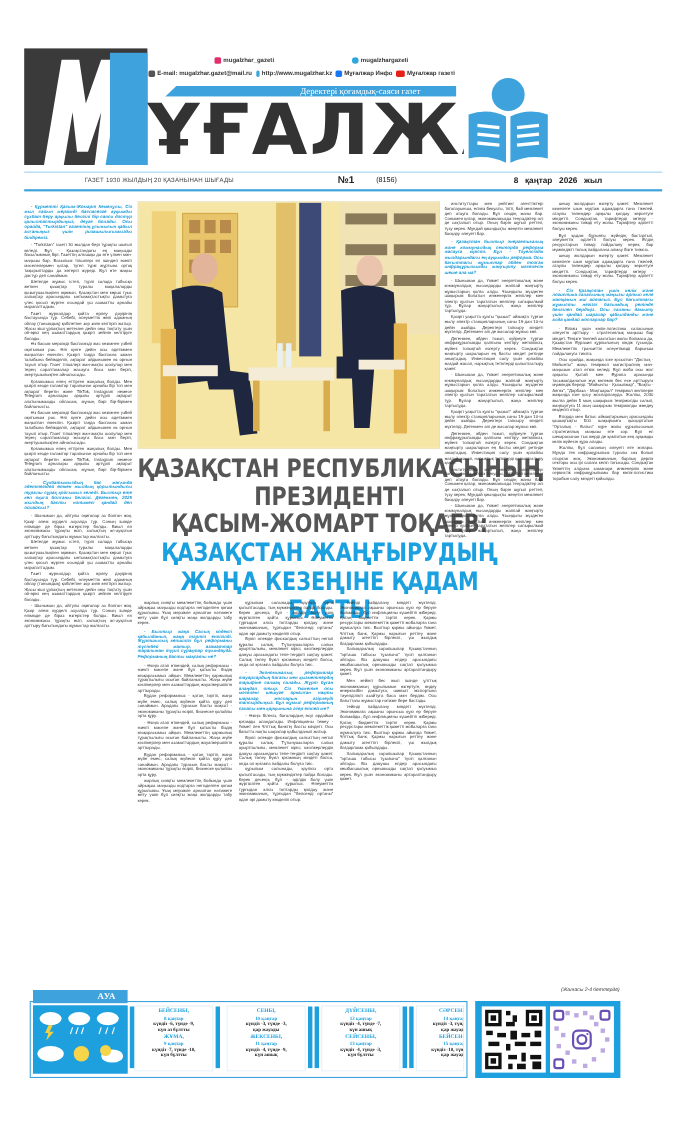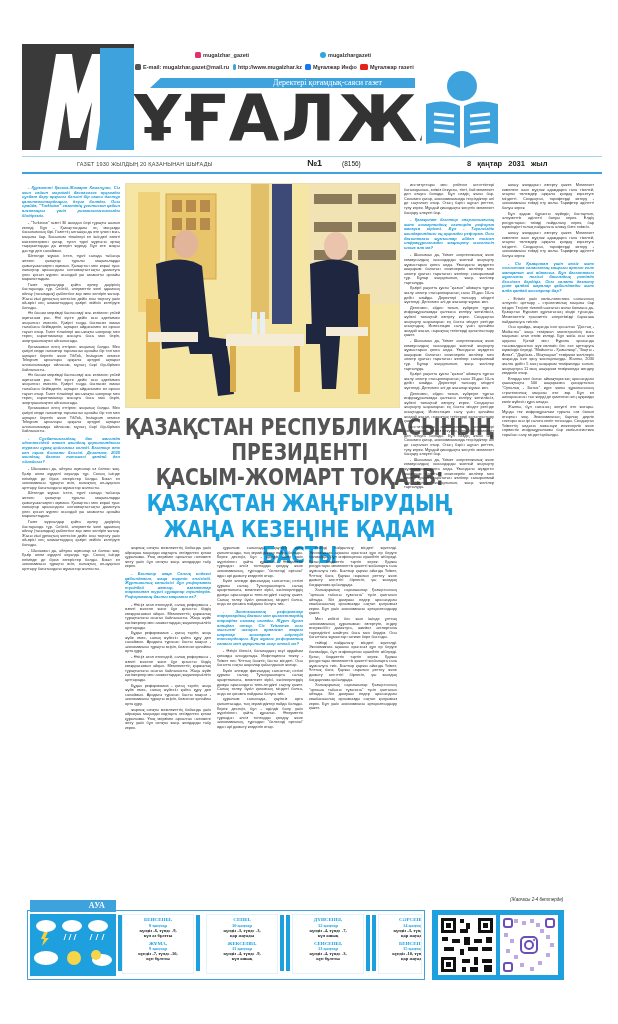--- a/index.html
+++ b/index.html
@@ -140,21 +140,21 @@
         <line x1="52" y1="70" x2="72" y2="68"></line>
     </g>
   </svg>
 </div>
 
 <div class="issue-line">
   <div class="rule-top"></div>
   <span class="since">ГАЗЕТ 1930 ЖЫЛДЫҢ 20 ҚАЗАНЫНАН ШЫҒАДЫ</span>
   <span class="issue-no">№1</span>
   <span class="issue-total">(8156)</span>
-  <span class="issue-date">8 қаңтар  2031 жыл</span>
+  <span class="issue-date">8 қаңтар  2026 жыл</span>
   <div class="rule-bot"></div>
 </div>
 
 <div class="col" style="left:22px; top:183px; width:98px; height:700px;">
   <div class="q">- Құрметті Қасым-Жомарт Кемелұлы, Сіз жыл сайын мерзімді баспасөзге ауқымды сұхбат беру арқылы белгілі бір саяси дәстүр қалыптастырдыңыз, деуге болады. Осы орайда, "Turkistan" газетінің ұсынысын қабыл алғаныңыз үшін ризашылығымызды білдіреміз.</div>
   <p>- "Turkistan" газеті 30 жылдан бері тұрақты шығып келеді. Бұл - Қазақстандағы ең маңызды басылымның бірі. Газеттің алғашқы да өте үлкен мән-маңызы бар. Басылым тілшілері ел ішіндегі өзекті мәселелермен қатар, түгел түркі жұртына ортақ тақырыптарды да көтеріп жүреді. Бұл өте жақсы дәстүр деп санаймын.</p>
   <p>Шетелде жұмыс істеп, түрлі салада табысқа жеткен қазақтар туралы мақалаларды қызығушылықпен оқимын. Қазақстан мен көрші туыс халықтар арасындағы ынтымақтастықты дамытуға үлес қосып жүрген осындай үш азаматты арнайы марапаттадым.</p>
   <p>Газет журналдар қайта өрлеу дәуірінің бастауында тұр. Себебі, әлеуметтік желі адамның ойлау (танымдық) қабілетіне зор зиян келтіріп жатыр. Жасы кіші ұрпақтың жетесіне дейін оны тоқтату үшін ой-өрісі кең азаматтардың қазіргі зейінін келтіруге болады.</p>
   <p>Өз басым мерзімді баспасөзді жас кезімнен үзбей оқитыным рас. Әлі күнге дейін осы әдетіммен жаңылған емеспін. Қазіргі таңда баспасөз заман талабына бейімделіп, ақпарат айдынымен өз орнын тауып отыр. Газет тілшілері жан-жақты шолулар мен терең сараптамалар жасауға баса мән беріп, әкертушылықпен айналысады.</p>
   <p>Қоғамымыз елең еттірген жаңалық болды. Мен қазіргі кезде ғаламтор тарапынан арнайы бір топ мен ақпарат беретін және TikTok, Instagram немесе Telegram арналары арқылы әртүрлі ақпарат алатынымызды ойласам, мұның бәрі бір-бірімен байланысты.</p>

